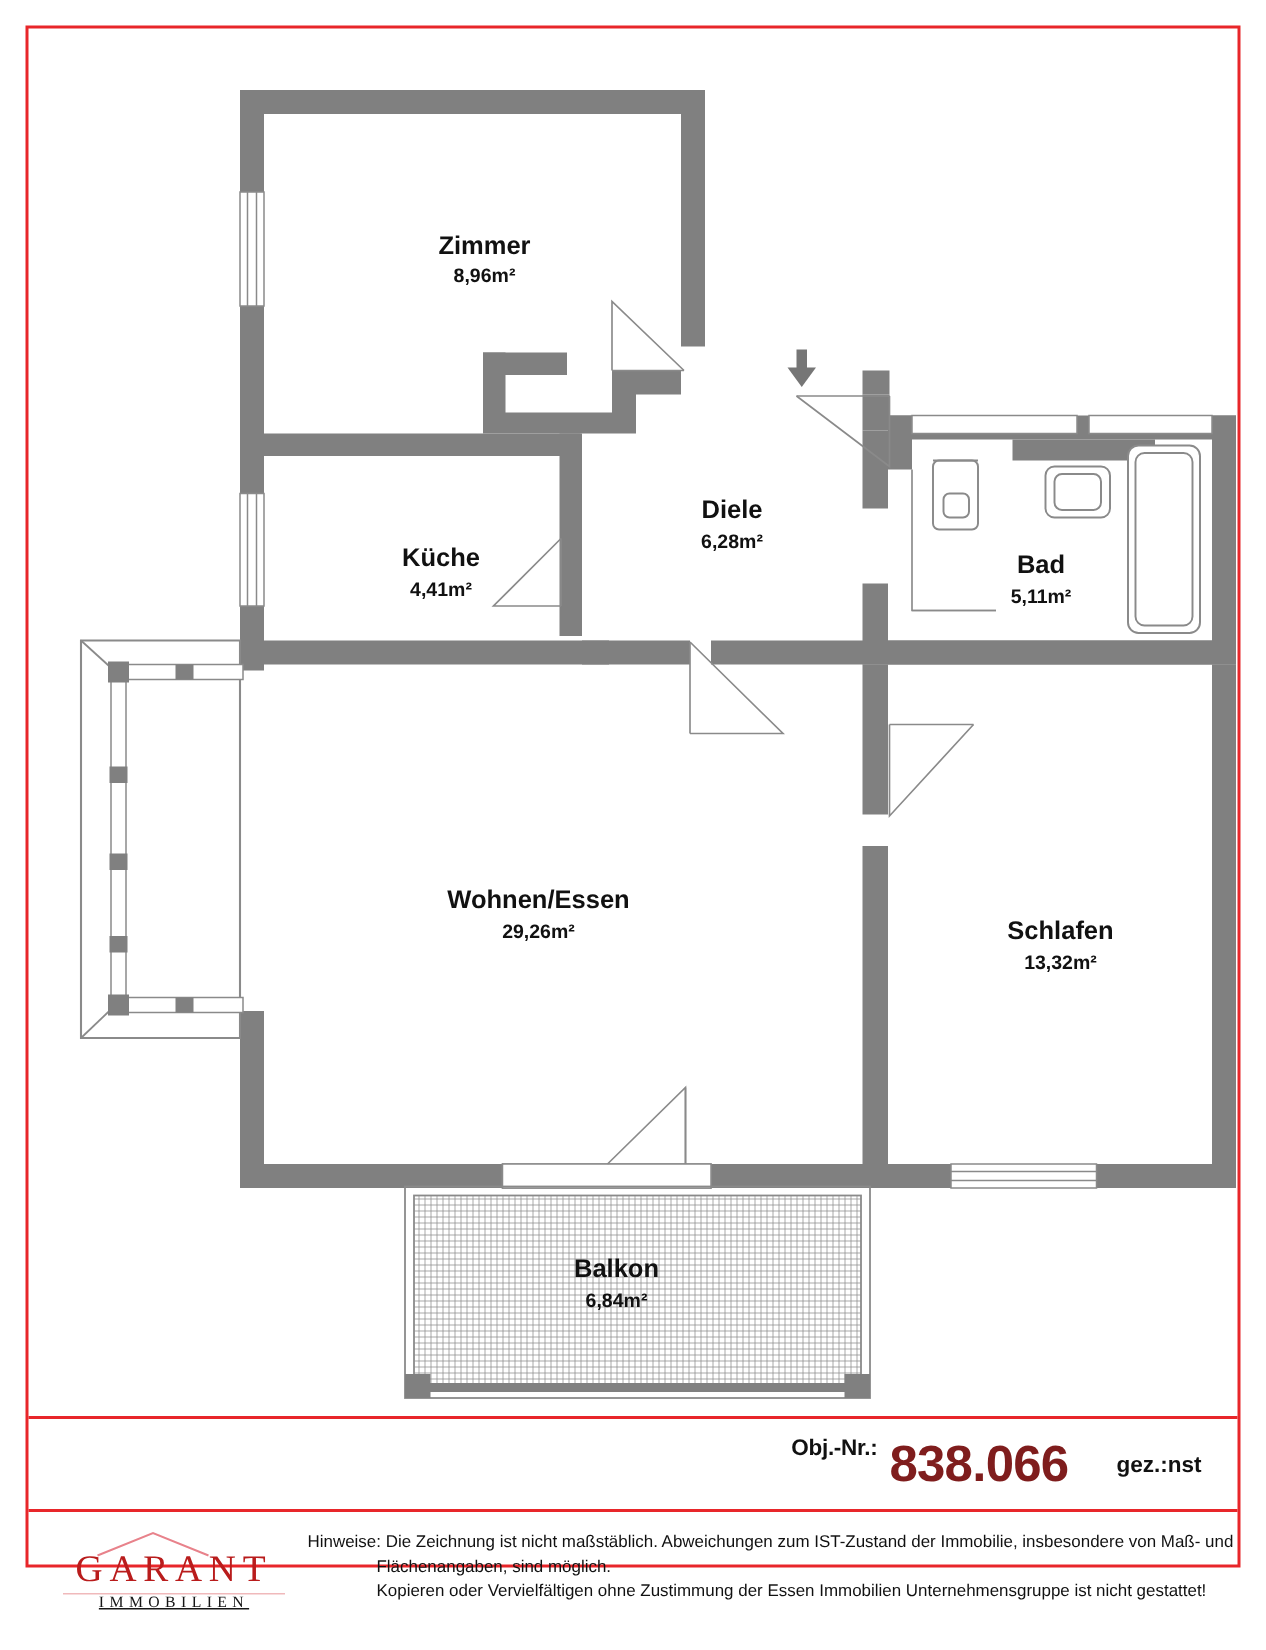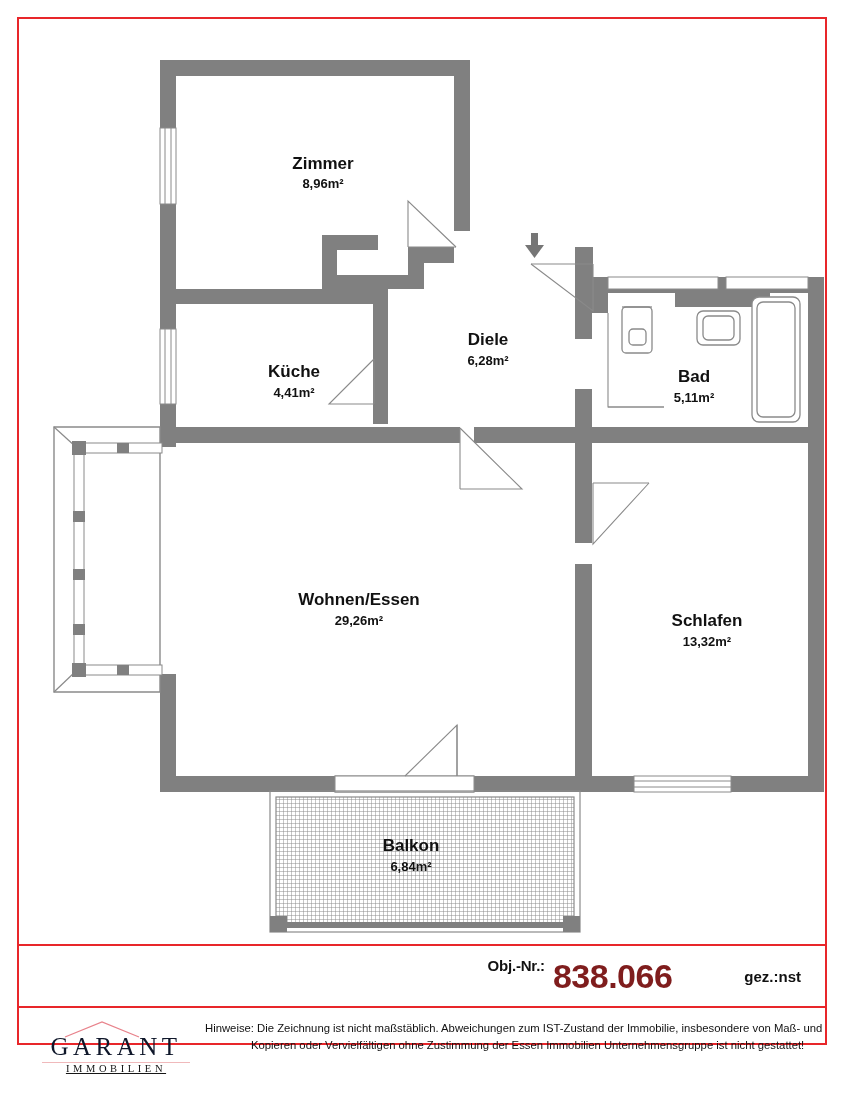--- a/index.html
+++ b/index.html
@@ -68,21 +68,21 @@
     font-size: 34px;
     font-weight: bold;
     color: #7f1d1d;
     margin-left: 8px;
     letter-spacing: -0.5px;
   }
   #gez-text {
     font-size: 15px;
     font-weight: bold;
     color: #111;
-    margin-left: 72px;
+    margin-left: 32px;
   }
 
   
   #footer-band {
     flex: 1 1 auto;
     display: flex;
     align-items: flex-start;
     position: relative;
   }
   #logo-box {
@@ -105,21 +105,21 @@
   }
   #logo-word {
     position: absolute;
     left: 0;
     top: 12px;
     width: 162px;
     text-align: center;
     font-family: "Liberation Serif", serif;
     font-size: 25px;
     letter-spacing: 4.5px;
-    color: #0f172a;
+    color: #b91c1c;
   }
   #logo-rule {
     position: absolute;
     left: 7px;
     top: 41px;
     width: 148px;
     height: 1px;
     background: #f0b9bb;
   }
   #logo-sub {
@@ -388,17 +388,18 @@
         <svg id="logo-roof" viewBox="0 0 78 17">
           <path d="M2 16 L39 1 L76 16" fill="none" stroke="#e8828b" stroke-width="1.3"></path>
         </svg>
         <div id="logo-word">GARANT</div>
         <div id="logo-rule"></div>
         <div id="logo-sub">IMMOBILIEN</div>
       </div>
     </div>
     <div id="disclaimer">
       <div class="disc-line">Hinweise: Die Zeichnung ist nicht maßstäblich. Abweichungen zum IST-Zustand der Immobilie, insbesondere von Maß- und</div>
+      <div class="disc-line indent">Flächenangaben, sind möglich.</div>
       <div class="disc-line indent">Kopieren oder Vervielfältigen ohne Zustimmung der Essen Immobilien Unternehmensgruppe ist nicht gestattet!</div>
     </div>
   </div>
 
 </div>
 
 </body></html>

